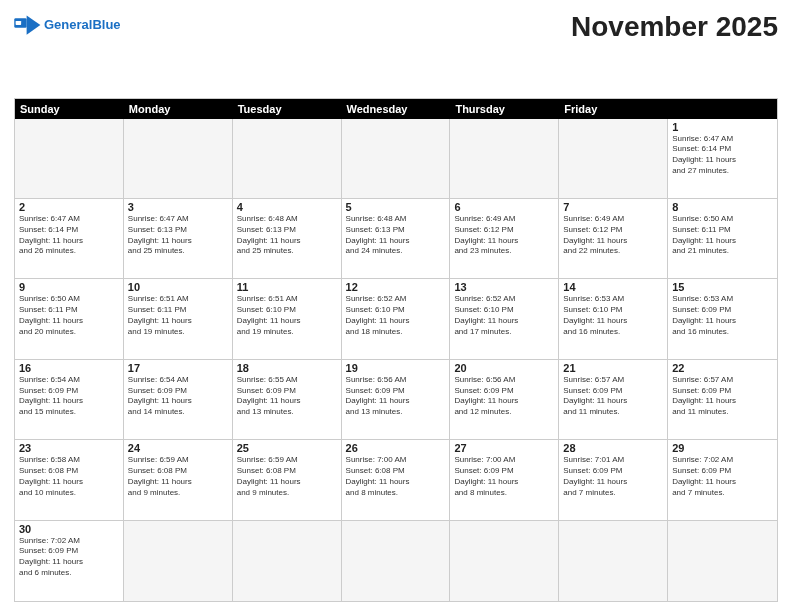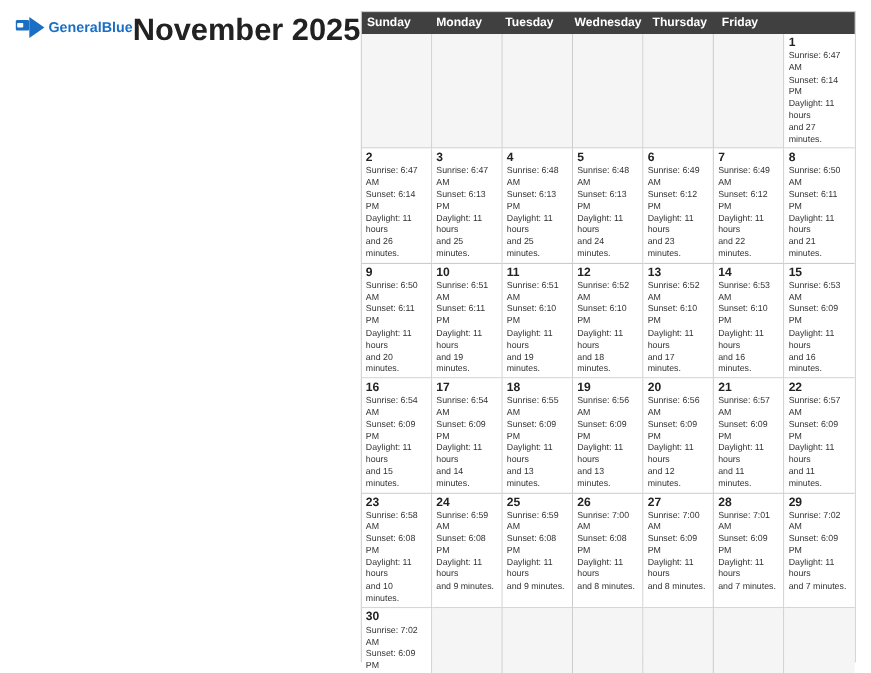--- a/index.html
+++ b/index.html
@@ -8,21 +8,22 @@
       height: 612px;
       font-family: Arial, sans-serif;
       background: #fff;
       overflow: hidden;
     }
     .page {
       width: 792px;
       height: 612px;
       padding: 10px 14px 10px 14px;
       display: flex;
-      flex-direction: row;
+      flex-direction: column;
+      gap: 48px;
     }
     .header {
       display: flex;
       align-items: flex-start;
       justify-content: space-between;
       margin-bottom: 6px;
     }
     .logo {
       display: flex;
       align-items: center;
@@ -58,21 +59,21 @@
     }
     .calendar {
       flex: 1;
       display: flex;
       flex-direction: column;
       border: 1px solid #ccc;
     }
     .day-headers {
       display: grid;
       grid-template-columns: repeat(7, 1fr);
-      background: #404040;
+      background: #000000;
     }
     .day-header {
       color: #fff;
       font-size: 11px;
       font-weight: bold;
       padding: 4px 5px;
       text-align: left;
     }
     .calendar-grid {
       display: grid;

